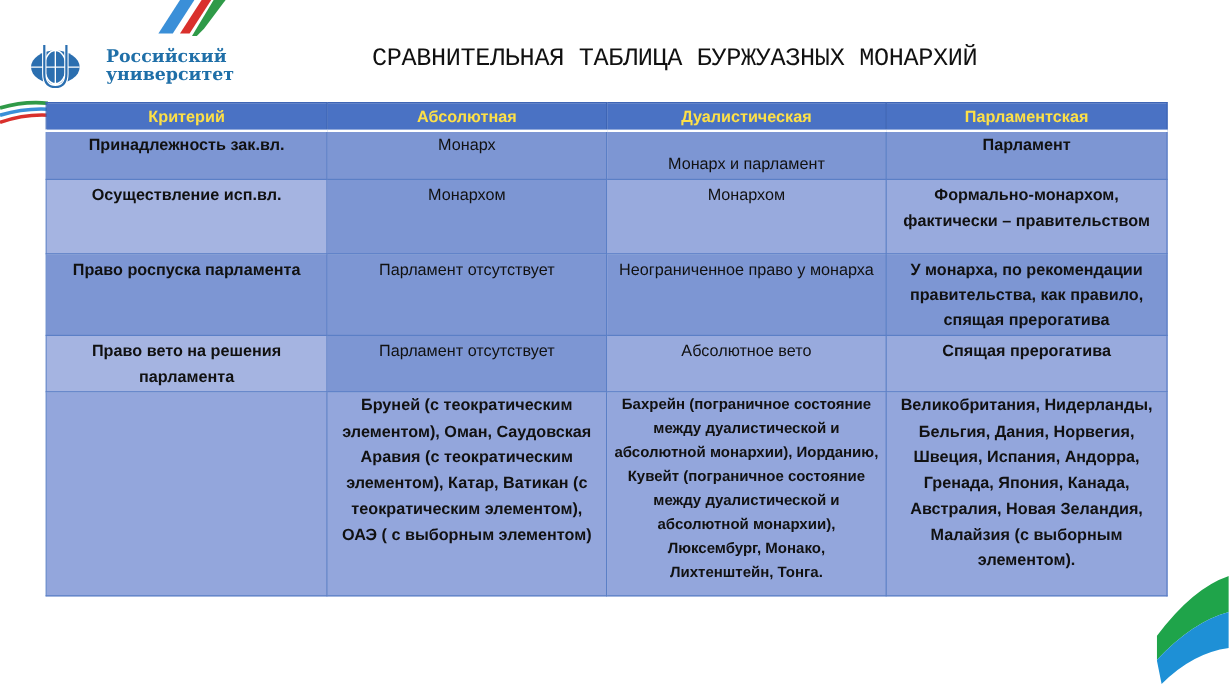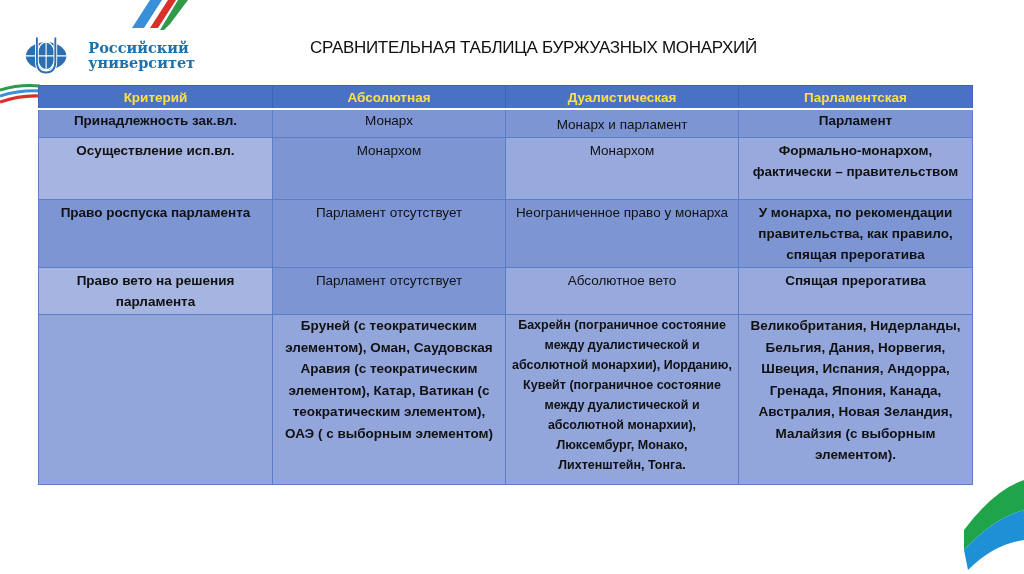--- a/index.html
+++ b/index.html
@@ -3,21 +3,21 @@
 <meta charset="utf-8">
 <style>
   html, body { margin:0; padding:0; }
   body { width:1024px; height:574px; background:#ffffff; position:relative; overflow:hidden; font-family:"Liberation Sans", "DejaVu Sans", sans-serif; }
   .deco-top { position:absolute; left:122px; top:0; width:70px; height:30px; }
   .deco-left { position:absolute; left:0; top:82px; width:40px; height:30px; }
   .deco-br { position:absolute; right:0; top:470px; width:60px; height:104px; }
   .logo { position:absolute; left:24px; top:32px; width:260px; height:46px; display:flex; align-items:center; }
   .logo-mark { width:48px; height:46px; }
   .logo-text { margin-left:20px; color:#1f6fa8; font-family:"DejaVu Serif", serif; font-weight:bold; font-size:14.5px; line-height:15px; }
-  .title { position:absolute; left:310px; top:38px; font-size:17px; color:#111; letter-spacing:-0.3px; font-family:Liberation Sans, sans-serif; }
+  .title { position:absolute; left:310px; top:38px; font-size:21px; color:#111; letter-spacing:-0.3px; font-family:Liberation Mono, monospace; }
   table { position:absolute; left:38px; top:85px; width:934px; border-collapse:collapse; table-layout:fixed; font-size:13.5px; color:#111; }
   th { background:#4a72c4; color:#fde047; font-weight:bold; height:22px; padding:0; border:1px solid #3e65b5; border-bottom:2px solid #fff; font-size:13.5px; }
   td { border:1px solid #5b7fc6; vertical-align:top; text-align:center; padding:2px 6px; line-height:21px;margin-top:18px; }
   tr.dark td { background:#7d96d3; }
   tr.light td { background:#98aadd; }
   tr.light td.crit { background:#a5b4e1; }
   td.crit { font-weight:bold; }
   td.b { font-weight:bold; }
   tr.last td { background:#93a6dc; line-height:21.5px; }
 </style>
@@ -69,21 +69,21 @@
       <th>Критерий</th>
       <th>Абсолютная</th>
       <th>Дуалистическая</th>
       <th>Парламентская</th>
     </tr>
   </thead>
   <tbody>
     <tr class="dark" style="height:23px">
       <td class="crit" style="padding-top:0">Принадлежность зак.вл.</td>
       <td style="padding-top:0">Монарх</td>
-      <td style="padding-top:4px">Монарх и парламент</td>
+      <td style="padding-top:16px">Монарх и парламент</td>
       <td class="b" style="padding-top:0">Парламент</td>
     </tr>
     <tr class="light" style="height:62px">
       <td class="crit">Осуществление исп.вл.</td>
       <td style="background:#7d96d3">Монархом</td>
       <td>Монархом</td>
       <td class="b">Формально-монархом, фактически – правительством</td>
     </tr>
     <tr class="dark" style="height:67px">
       <td class="crit">Право роспуска парламента</td>

